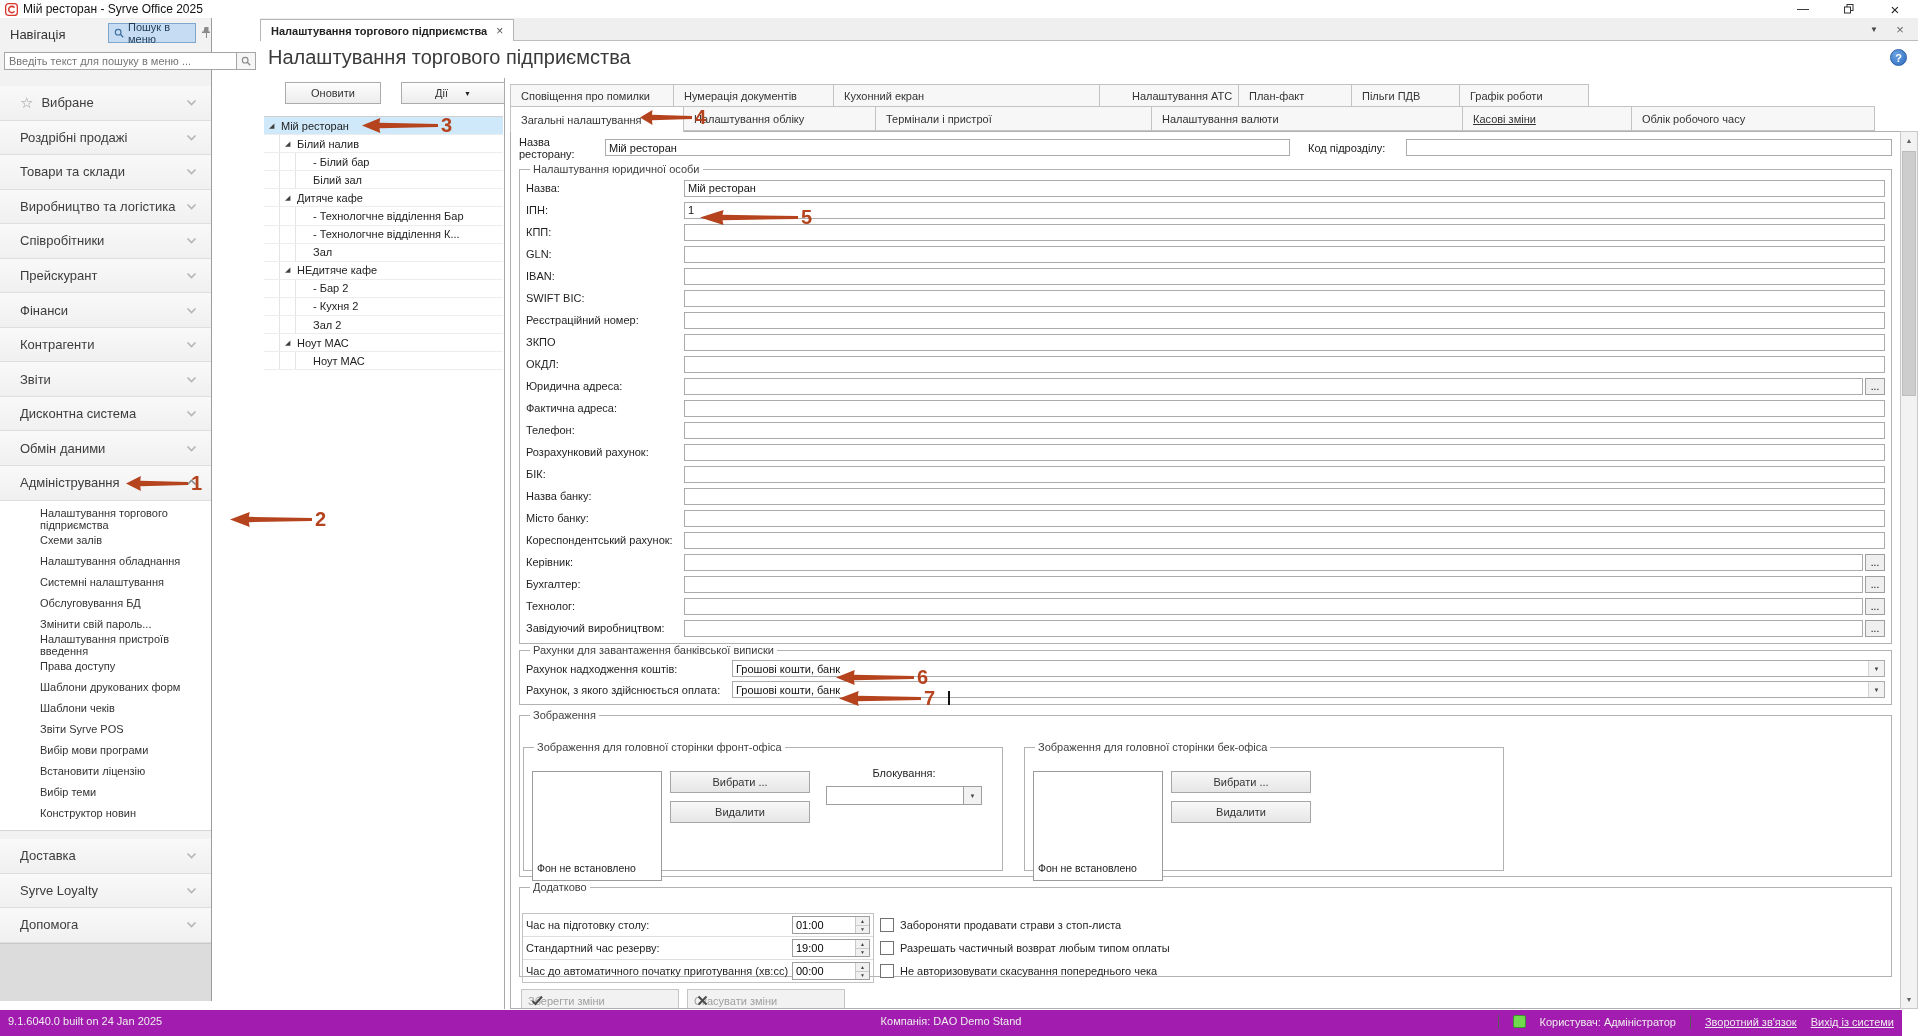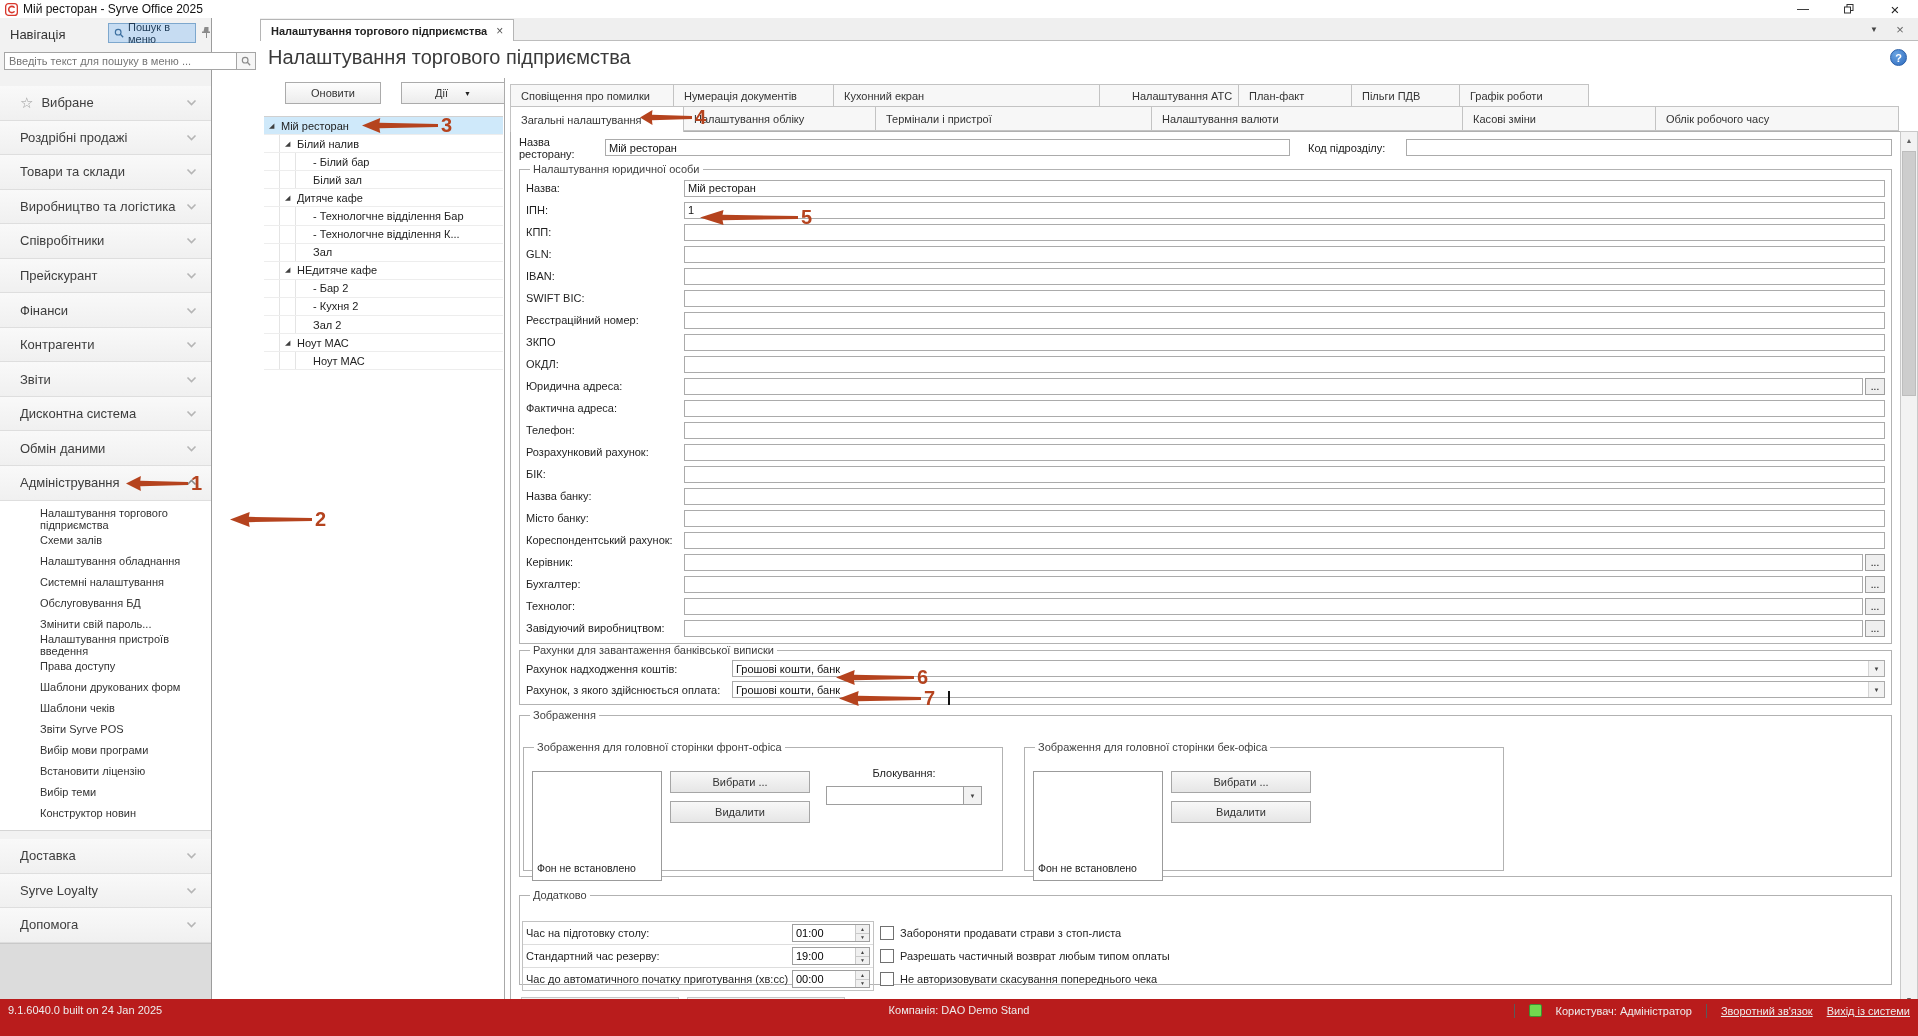--- a/index.html
+++ b/index.html
@@ -69,21 +69,21 @@
   .tabs-row{position:absolute;left:0;display:flex;}
   .tabs1{top:6px;height:23px;}
   .tabs2{top:28px;height:26px;align-items:flex-start;}
   .tab{box-sizing:border-box;border:1px solid #c3c3c3;background:#f7f7f7;display:flex;align-items:center;padding-left:10px;height:23px;color:#333;}
   .tab + .tab{margin-left:-1px;}
   .tabs2 .tab{height:25px;}
   .tabs2 .tab.f-active{height:26px;background:#fff;border-bottom:none;position:relative;z-index:6;}
   .tabs1 .tab.i0{width:164px;}.tabs1 .tab.i1{width:161px;}.tabs1 .tab.i2{width:267px;}.tabs1 .tab.i3{width:140px;padding-left:32px;}
   .tabs1 .tab.i4{width:114px;}.tabs1 .tab.i5{width:109px;}.tabs1 .tab.i6{width:130px;}
   .tabs2 .tab.i0{width:174px;}.tabs2 .tab.i1{width:193px;}.tabs2 .tab.i2{width:277px;}.tabs2 .tab.i3{width:312px;}
-  .tabs2 .tab.i4{width:194px;}.tabs2 .tab.i5{width:244px;}
+  .tabs2 .tab.i4{width:170px;text-decoration:underline;}.tabs2 .tab.i5{width:244px;}
 
   .formbox{position:absolute;left:0;right:18px;top:53px;bottom:0;border:1px solid #b0b0b0;border-right:none;background:#fff;box-sizing:border-box;padding:6px 8px;overflow:hidden;}
   .vscroll{position:absolute;right:0;top:53px;bottom:0;width:18px;background:#f2f2f2;border:1px solid #c9c9c9;box-sizing:border-box;}
   .vs-btn{position:absolute;left:0;right:0;height:17px;display:flex;align-items:center;justify-content:center;font-size:7px;color:#5f5f5f;}
   .vs-up{top:0;}.vs-down{bottom:0;}
   .vs-thumb{position:absolute;left:1px;right:1px;top:19px;height:245px;background:#cdcdcd;border:1px solid #bdbdbd;box-sizing:border-box;}
 
   .inp{height:17px;box-sizing:border-box;border:1px solid #ababab;font-family:inherit;font-size:11px;padding:0 3px;color:#111;outline:none;background:#fff;}
   .toprow{display:flex;align-items:center;height:19px;}
   .toprow .lbl1{width:86px;flex:none;}
@@ -110,41 +110,41 @@
   .fi-front{left:3px;}.fi-back{left:504px;}
   .imgbox{position:absolute;left:8px;top:18px;width:128px;height:108px;border:1px solid #9b9b9b;background:#fff;}
   .imgbox .ph{position:absolute;left:4px;bottom:6px;font-size:10.5px;color:#222;}
   .imgbtn{position:absolute;left:146px;width:140px;height:22px;border:1px solid #a6a6a6;background:linear-gradient(#f8f8f8,#e6e6e6);font-family:inherit;font-size:11px;color:#333;}
   .b1{top:18px;}.b2{top:48px;}
   .lockwrap{position:absolute;left:302px;top:14px;width:156px;text-align:center;}
   .lockcombo{margin-top:7px;height:19px;display:flex;border:1px solid #9e9e9e;background:#fff;box-sizing:border-box;}
   .lockcombo .lc-sp{flex:1;}
   .lockcombo .carr2{width:17px;border-left:1px solid #9e9e9e;background:#f2f2f2;display:flex;align-items:center;justify-content:center;font-size:6px;color:#444;}
 
-  .fs-extra{margin-top:12px;height:88px;position:relative;}
+  .fs-extra{margin-top:4px;height:88px;position:relative;}
   .subpanel{position:absolute;left:2px;top:20px;width:350px;border:1px solid #c2c2c2;}
   .trow{display:flex;align-items:center;height:22px;border-bottom:1px solid #ddd;padding:0 3px;box-sizing:content-box;}
   .trow:last-child{border-bottom:none;}
   .trow .tl{flex:1;color:#1f1f1f;}
   .spinwrap{display:flex;width:78px;height:18px;border:1px solid #9e9e9e;box-sizing:border-box;background:#fff;}
   .spinwrap input{flex:1;width:50px;border:none;font-family:inherit;font-size:11px;padding:0 3px;outline:none;}
   .spin{width:13px;display:flex;flex-direction:column;border-left:1px solid #c9c9c9;}
   .spin span{flex:1;font-size:5px;display:flex;align-items:center;justify-content:center;color:#444;background:#f0f0f0;}
   .spin span:first-child{border-bottom:1px solid #c9c9c9;}
   .checks{position:absolute;left:360px;top:20px;}
   .crow{display:flex;align-items:center;height:23px;gap:6px;}
   .cbox{width:12px;height:12px;border:1px solid #707070;background:#fff;flex:none;}
   .crow .clabel{color:#1f1f1f;}
 
   .actions{display:flex;gap:8px;margin-top:12px;padding-left:2px;}
   .abtn{width:158px;height:23px;border:1px solid #c6c6c6;background:#f2f2f2;display:flex;align-items:center;justify-content:flex-start;font-family:inherit;font-size:11px;color:#a0a0a0;position:relative;}
   .abtn .aico{position:absolute;left:9px;top:5px;}
 
   
-  .statusbar{position:absolute;left:0;bottom:0;right:0;height:37px;background:#b91c1c;color:#ededed;}
+  .statusbar{position:absolute;left:0;bottom:0;right:16px;height:26px;background:#a21caf;color:#ededed;}
   .sb-version{position:absolute;left:8px;top:5px;}
   .sb-company{position:absolute;left:50%;top:5px;transform:translateX(-50%);}
   .sb-right{position:absolute;right:8px;top:0;height:23px;display:flex;align-items:center;gap:14px;}
   .sb-div{width:1px;height:14px;background:#5a5a5a;}
   .led{width:11px;height:11px;background:#71d94e;border:1px solid #3e8f2f;border-radius:2px;}
   .sb-link{color:#ededed;text-decoration:underline;cursor:pointer;}
 
   
   .anno{position:absolute;display:flex;align-items:center;z-index:40;pointer-events:none;}
   .anno svg{height:17px;}

